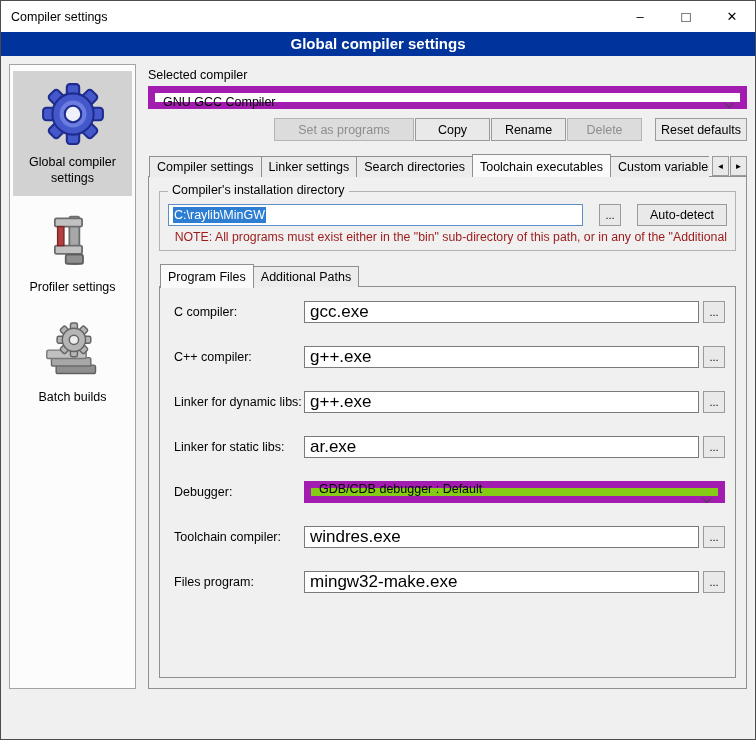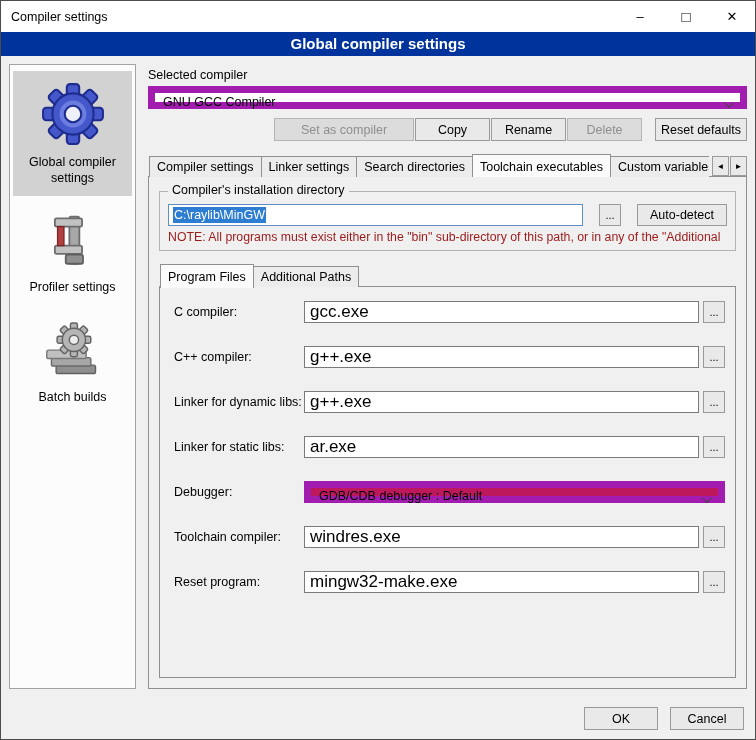--- a/index.html
+++ b/index.html
@@ -35,21 +35,21 @@
 
   
   .main { flex:1; display:flex; flex-direction:column; padding-top:4px; min-width:0; }
   .field-caption { font-size:12.5px; margin-bottom:4px; }
 
   .combobox { height:23px; border:7px solid #a21caf; background:#fff; display:flex;
               align-items:center; padding:8px 24px 0 8px; position:relative; cursor:default; }
   .combobox .chev { position:absolute; right:9px; top:8px; width:7px; height:7px;
                     border-right:1.5px solid #444; border-bottom:1.5px solid #444;
                     transform:rotate(45deg) translateY(-2px); }
-  .combobox.gray { background:#be185d; }
+  .combobox.gray { background:#84cc16;align-items:flex-end; }
 
   
   .btnrow { display:flex; margin-top:9px; height:23px; }
   .btn { border:1px solid #9a9a9a; background:#e9e9e9; display:flex; align-items:center;
          justify-content:center; font-size:12.5px; cursor:default; }
   .btn.disabled { color:#8e8e8e; background:#dcdcdc; border-color:#b4b4b4; }
   .btn.w-setdef { width:140px; margin-left:auto; }
   .btn.w-std { width:75px; margin-left:1px; }
   .btn.w-reset { width:92px; margin-left:13px; }
 
@@ -64,21 +64,21 @@
                 margin-bottom:-1px; position:relative; z-index:3; }
   .tab-arrows { position:absolute; right:0; bottom:1px; display:flex; }
   .scroll-btn { width:17px; height:20px; border:1px solid #9a9a9a; background:#e9e9e9;
                 display:flex; align-items:center; justify-content:center; font-size:8px; cursor:default; }
   .scroll-btn + .scroll-btn { margin-left:1px; }
 
   .content { border:1px solid #8f8f8f; background:#f0f0f0; margin-top:-1px; flex:1;
              padding:14px 10px 10px; display:flex; flex-direction:column; position:relative; z-index:1; }
 
   
-  .groupbox { border:1px solid #b2b2b2; position:relative; padding:12px 8px 6px; margin-bottom:12px; }
+  .groupbox { border:1px solid #b2b2b2; position:relative; padding:12px 8px 6px; margin-bottom:12px;text-align:right; }
   .groupbox > .legend { position:absolute; top:-9px; left:8px; background:#f0f0f0;
                         padding:0 4px; font-size:12.5px; }
   .dir-row { display:flex; gap:16px; align-items:center; }
   .textbox { flex:1; height:22px; border:1px solid #5e8fc4; background:#fff;
              display:flex; align-items:center; padding:0 4px; font-size:12.5px; cursor:text; }
   .textbox .sel { background:#2d7ed3; color:#fff; padding:1px 1px; }
   .mini-btn { width:22px; height:22px; border:1px solid #9a9a9a; background:#e9e9e9;
               display:flex; align-items:center; justify-content:center; font-size:11px; cursor:default; }
   .autodetect-btn { width:90px; height:22px; border:1px solid #9a9a9a; background:#e9e9e9;
                     display:flex; align-items:center; justify-content:center; font-size:12.5px; cursor:default; }
@@ -175,21 +175,21 @@
     <div class="main">
 
       <div class="field-caption">Selected compiler</div>
 
       <div class="combobox">
         <span>GNU GCC Compiler</span>
         <span class="chev"></span>
       </div>
 
       <div class="btnrow">
-        <div class="btn disabled w-setdef">Set as compiler</div>
+        <div class="btn disabled w-setdef">Set as programs</div>
         <div class="btn w-std">Copy</div>
         <div class="btn w-std">Rename</div>
         <div class="btn disabled w-std">Delete</div>
         <div class="btn w-reset">Reset defaults</div>
       </div>
 
       <div class="tabstrip">
         <div class="tabs-scrollwrap">
           <div class="tab">Compiler settings</div>
           <div class="tab">Linker settings</div>
@@ -269,30 +269,26 @@
 
           <div class="frow">
             <div class="flabel">Toolchain compiler:</div>
             <div class="fctrl">
               <input class="tinput" value="windres.exe" style="">
               <div class="mini-btn">...</div>
             </div>
           </div>
 
           <div class="frow">
-            <div class="flabel">Reset program:</div>
+            <div class="flabel">Files program:</div>
             <div class="fctrl">
               <input class="tinput" value="mingw32-make.exe" style="">
               <div class="mini-btn">...</div>
             </div>
           </div>
 
         </div>
       </div>
     </div>
   </div>
 
-  <div class="footer">
-    <div class="btn">OK</div>
-    <div class="btn">Cancel</div>
-  </div>
 
 </div>
 
 </body></html>

